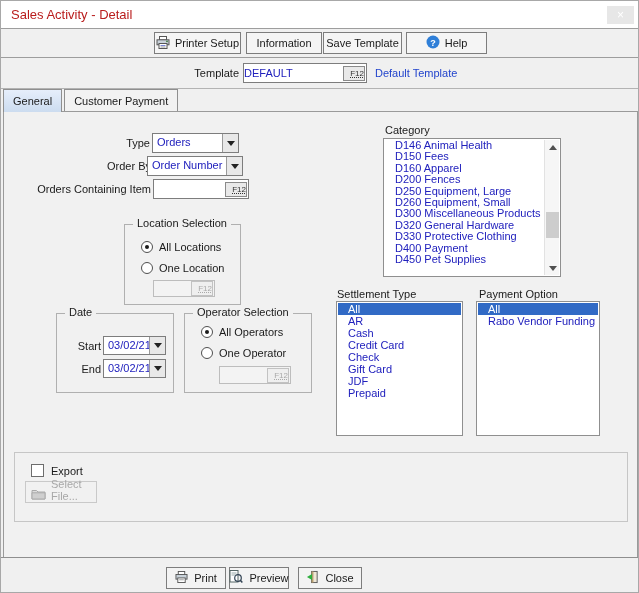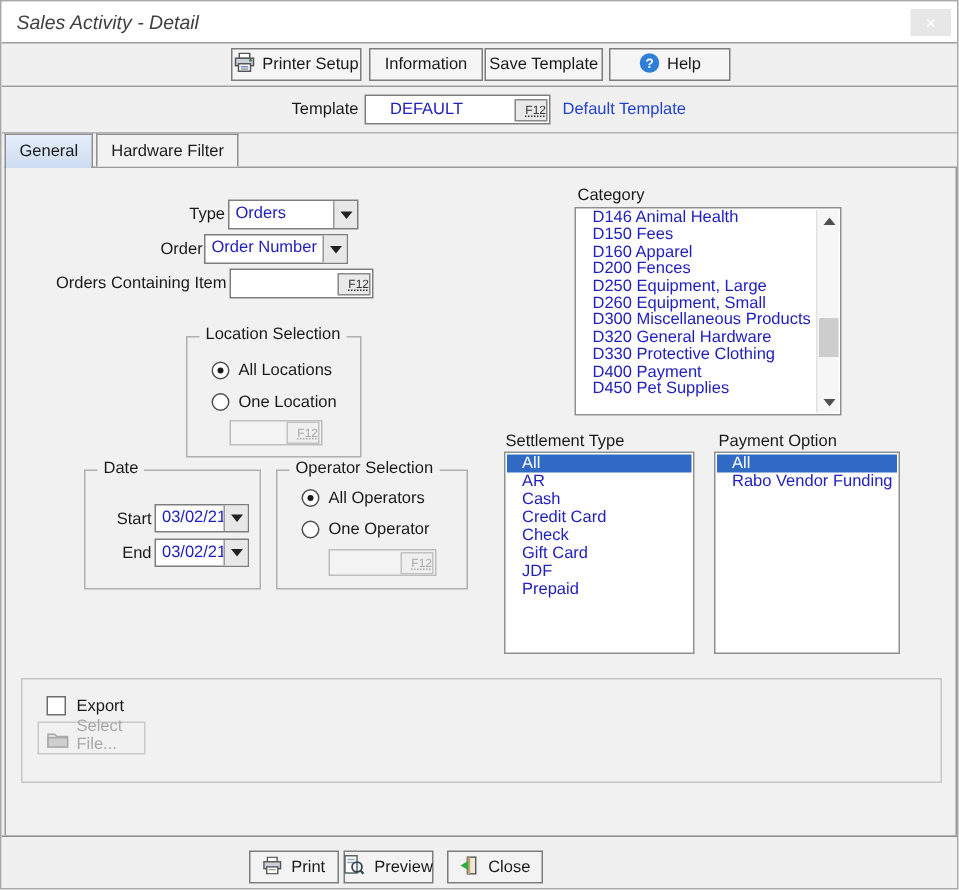--- a/index.html
+++ b/index.html
@@ -4,41 +4,41 @@
 <style>
   * { margin:0; padding:0; box-sizing:border-box; }
   html,body { background:#d8d8d8; }
   body { font-family:"Liberation Sans", sans-serif; font-size:11px; color:#1a1a1a; }
 
   .window { position:relative; width:639px; height:593px; background:#f0f0f0;
             border:1px solid #a8a8a8; overflow:hidden; }
 
   
   .titlebar { position:absolute; top:0; left:0; right:0; height:27px; background:#ffffff; }
-  .titlebar .title { position:absolute; left:10px; top:6px; font-size:13px; color:#404040;font-style:italic; }
+  .titlebar .title { position:absolute; left:10px; top:6px; font-size:13px; color:#b91c1c; }
   .close-btn { position:absolute; right:4px; top:5px; width:27px; height:18px; background:#e7e7e7;
                color:#ffffff; font-size:12px; text-align:center; line-height:18px; cursor:default; }
 
   
   .toolbar { position:absolute; top:27px; left:0; right:0; height:30px; background:#f0f0f0;
              border-top:1px solid #9d9d9d; border-bottom:1px solid #9d9d9d; }
   .tb-btn { position:absolute; top:3px; height:22px; background:#f5f5f5; border:1px solid #7d7d7d;
             display:flex; align-items:center; justify-content:center; gap:5px; font-size:11px; }
   .tb-btn svg { flex:0 0 auto; }
 
   
   .template-band { position:absolute; top:57px; left:0; right:0; height:31px; background:#f0f0f0;
                    border-bottom:1px solid #b3b3b3; }
   .tpl-label { position:absolute; left:140px; top:9px; width:98px; text-align:right; }
   .tpl-field { position:absolute; left:242px; top:5px; width:124px; height:20px; }
   .tpl-link  { position:absolute; left:374px; top:9px; color:#2244cc; }
 
   
   .field { background:#ffffff; border:1px solid #7d7d7d; display:flex; align-items:center; position:relative; }
-  .field .value { flex:1; padding-left:16px; color:#2121bd; white-space:nowrap; overflow:hidden; }
+  .field .value { flex:1; padding-left:0; color:#2121bd; white-space:nowrap; overflow:hidden; }
   .f12-btn { flex:0 0 auto; margin:1px; height:15px; min-width:22px; background:#e9e9e9; border:1px solid #8a8a8a;
              font-size:8px; line-height:13px; text-align:right; text-decoration:underline dotted; color:#333; }
   .field.disabled { background:#f3f3f3; border-color:#bdbdbd; }
   .field.disabled .f12-btn { color:#a9a9a9; border-color:#c2c2c2; background:#efefef; }
 
   .combo { background:#ffffff; border:1px solid #7d7d7d; display:flex; align-items:stretch; }
   .combo .combo-val { flex:1; padding-left:4px; color:#2121bd; line-height:17px; white-space:nowrap; overflow:hidden; }
   .combo-arrow { flex:0 0 16px; background:#e8e8e8; border-left:1px solid #9a9a9a;
                  display:flex; align-items:center; justify-content:center; }
   .combo-arrow i { width:0; height:0; border-left:4px solid transparent; border-right:4px solid transparent;
@@ -53,21 +53,21 @@
   
   .panel { position:absolute; top:110px; left:2px; width:635px; height:447px; background:#f1f1f1;
            border:1px solid #9a9a9a; }
   .lbl { position:absolute; white-space:nowrap; }
   .lbl.right { text-align:right; }
 
   
   .type-label    { left:16px;  top:25px; width:130px; }
   .type-combo    { position:absolute; left:148px; top:21px; width:87px;  height:20px; }
   .orderby-label { left:16px;  top:48px; width:131px; }
-  .orderby-combo { position:absolute; left:132px; top:44px; width:96px;  height:20px; }
+  .orderby-combo { position:absolute; left:143px; top:44px; width:96px;  height:20px; }
   .oci-label     { left:6px;   top:71px; width:141px; }
   .oci-field     { position:absolute; left:149px; top:67px; width:96px;  height:20px; }
 
   
   .listbox { position:absolute; background:#ffffff; border:1px solid #8f8f8f; overflow:hidden; }
   .list-item { padding-left:10px; color:#2121bd; line-height:12px; white-space:nowrap; }
   .list-item.selected { background:#316AC5; color:#ffffff; }
   .category-label { left:381px; top:12px; }
   .category-list  { left:379px; top:26px; width:178px; height:139px; padding:1px 17px 1px 1px; }
   .category-list .list-item { line-height:11.4px; }
@@ -172,21 +172,21 @@
       <span class="f12-btn">F12</span>
     </div>
     <span class="tpl-link">Default Template</span>
   </div>
 
   <div class="tabstrip">
     <div class="tab selected">
       <span>General</span>
     </div>
     <div class="tab">
-      <span>Hardware Filter</span>
+      <span>Customer Payment</span>
     </div>
   </div>
 
   <div class="panel">
 
     <span class="lbl right type-label">Type</span>
     <div class="combo type-combo">
       <span class="combo-val">Orders</span>
       <span class="combo-arrow">
           <i></i>

